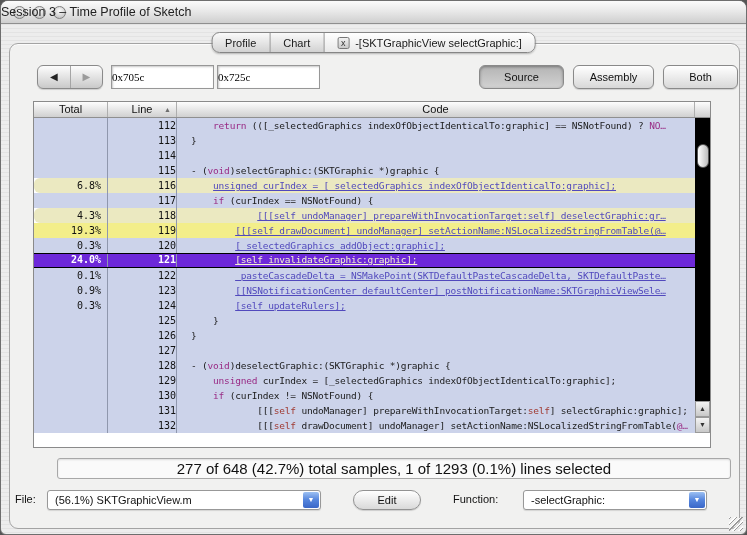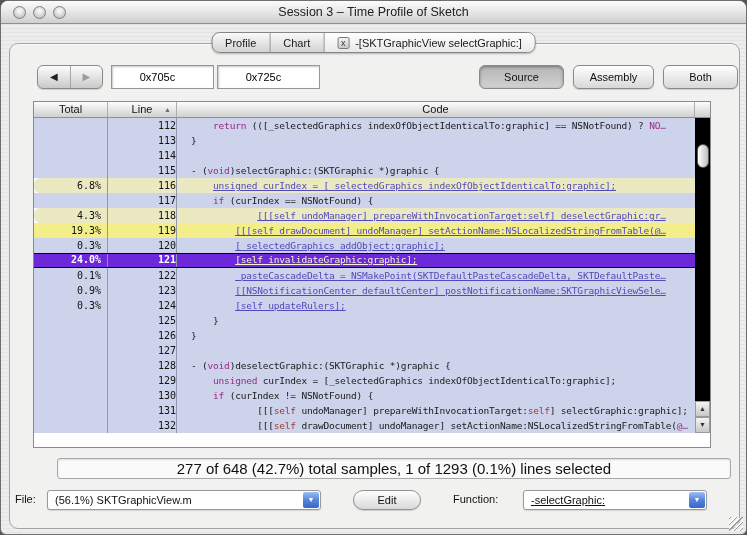--- a/index.html
+++ b/index.html
@@ -11,21 +11,21 @@
   }
   
   .titlebar {
     position:absolute; left:0; top:0; width:100%; height:23px;
     background:linear-gradient(180deg,#fbfbfb 0,#e9e9e9 45%,#cfcfcf 100%);
     border-bottom:1px solid #8f8f8f;
   }
   .traffic { position:absolute; top:5px; width:13px; height:13px; border-radius:50%;
     border:1px solid #7e7e7e; background:radial-gradient(circle at 50% 35%,#fdfdfd 0,#d2d2d2 60%,#b5b5b5 100%); }
   .tl-close{left:12px} .tl-min{left:32px} .tl-zoom{left:52px}
-  .title { position:absolute; left:0; right:0; top:4px; text-align:center;
+  .title { position:absolute; left:0; right:0; top:4px; text-align:left;
     font-size:12.5px; color:#222; }
   
   .tabstrip {
     position:absolute; top:31px; left:50%; transform:translateX(-50%);
     display:flex; height:21px; border:1px solid #858585; border-radius:8px;
     overflow:hidden; background:linear-gradient(180deg,#fafafa,#d2d2d2);
     box-shadow:0 1px 2px rgba(0,0,0,.25); z-index:5;
   }
   .tab { display:flex; align-items:center; padding:0 13px; font-size:11px; color:#1a1a1a;
     border-left:1px solid #9a9a9a; cursor:default; }
@@ -42,21 +42,21 @@
   }
   
   .navgroup { position:absolute; left:36px; top:64px; width:66px; height:24px;
     border:1px solid #8a8a8a; border-radius:6px; display:flex; overflow:hidden;
     background:linear-gradient(180deg,#fdfdfd,#c9c9c9); box-shadow:0 1px 1px rgba(0,0,0,.15);}
   .navhalf { flex:1; text-align:center; font-size:10px; line-height:22px; }
   .nav-back { color:#222; border-right:1px solid #a5a5a5; }
   .nav-fwd { color:#9b9b9b; }
   .addr { position:absolute; top:64px; height:24px; width:103px;
     border:1px solid #979797; background:#fff; box-shadow:inset 1px 1px 2px rgba(0,0,0,.22);
-    font-family:Liberation Sans, sans-serif; font-size:11px; text-align:center;
+    font-family:Liberation Serif, serif; font-size:11px; text-align:left;
     padding-right:10px; color:#000; }
   .addr1{ left:110px; } .addr2{ left:216px; }
   .viewbtn { position:absolute; top:64px; height:24px; border:1px solid #898989;
     border-radius:6px; background:linear-gradient(180deg,#ffffff,#d8d8d8);
     font-size:11px; color:#111; box-shadow:0 1px 1px rgba(0,0,0,.15); font-family:inherit; }
   .viewbtn.selected { background:linear-gradient(180deg,#b4b4b4,#d2d2d2);
     box-shadow:inset 0 1px 3px rgba(0,0,0,.35); }
   .vb-source{ left:478px; width:85px; } .vb-assembly{ left:572px; width:81px; } .vb-both{ left:662px; width:75px; }
   
   .table { position:absolute; left:32px; top:100px; width:678px; height:347px;
@@ -101,21 +101,21 @@
   .statusbar { position:absolute; left:36px; top:457px; width:674px; height:21px;
     background:#fafafa; border:1px solid #a8a8a8; border-radius:3px;
     box-shadow:inset 0 1px 2px rgba(0,0,0,.12);
     text-align:center; font-size:15px; line-height:19px; color:#111;margin-left:20px; }
   
   .flabel { position:absolute; top:492px; font-size:11px; color:#111; }
   .lbl-file{ left:14px; } .lbl-func{ left:452px; }
   .popup { position:absolute; top:489px; height:20px; background:#fff;
     border:1px solid #989898; border-radius:3px; box-shadow:0 1px 1px rgba(0,0,0,.12);
     font-size:11px; line-height:18px; color:#111; padding-left:7px; white-space:nowrap; overflow:hidden; }
-  .pp-file{ left:46px; width:274px; } .pp-func{ left:522px; width:184px;text-decoration:underline; }
+  .pp-file{ left:46px; width:274px; } .pp-func{ left:522px; width:184px; }
   .popup-arrow { position:absolute; right:1px; top:1px; width:16px; height:16px;
     border-radius:2px; background:linear-gradient(180deg,#9cc0f2 0,#5585dd 50%,#3a67c8 100%);
     color:#fff; font-size:7px; text-align:center; line-height:16px; }
   .editbtn { position:absolute; left:352px; top:489px; width:68px; height:20px;
     border:1px solid #929292; border-radius:10px;
     background:linear-gradient(180deg,#ffffff,#d9d9d9); font-size:11px; color:#111;
     box-shadow:0 1px 1px rgba(0,0,0,.15); font-family:inherit; }
   
   .grip { position:absolute; right:3px; bottom:3px; width:14px; height:14px;
     background:repeating-linear-gradient(135deg, rgba(255,255,255,.9) 0 1px, #9a9a9a 1px 2px, rgba(0,0,0,0) 2px 4px); }

